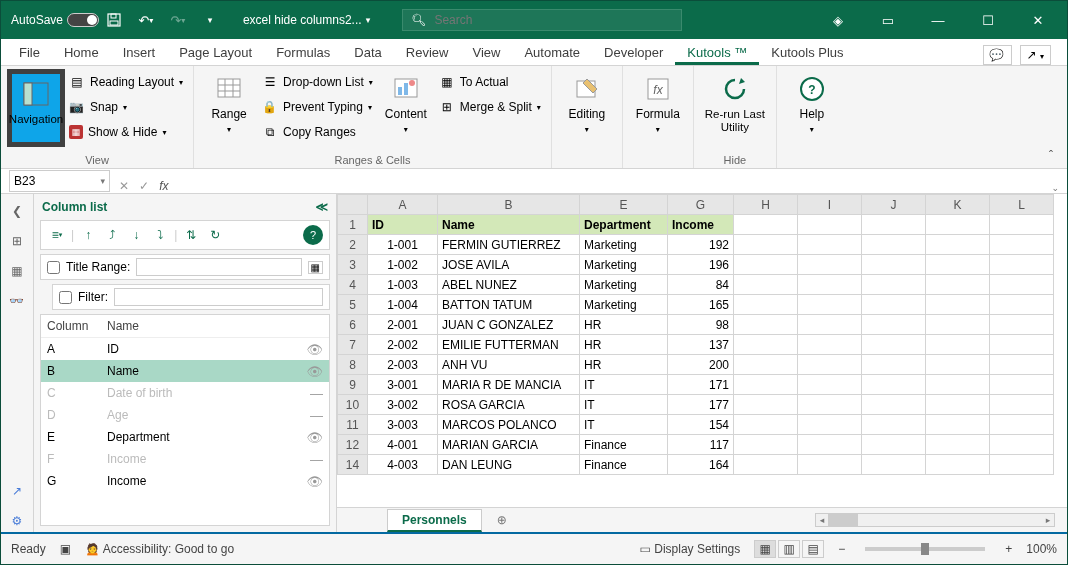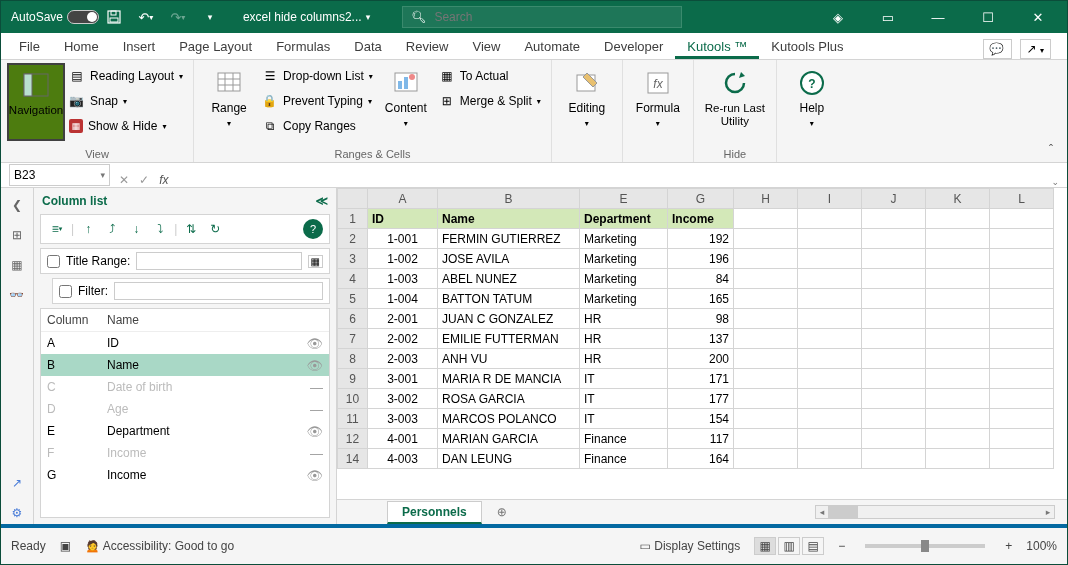--- a/index.html
+++ b/index.html
@@ -1,17 +1,17 @@
 <!DOCTYPE html>
 <html><head>
 <meta charset="utf-8">
 <style>
 *{margin:0;padding:0;box-sizing:border-box;font-family:"Segoe UI",Tahoma,sans-serif;font-size:12px;-webkit-font-smoothing:antialiased}
 body{background:#fff;width:1068px;height:565px;overflow:hidden;display:flex;flex-direction:column;border:1px solid #0b4d3a}
-.title-bar{height:32px;background:#0b6b4a;display:flex;align-items:center;color:#fff;padding:0 4px}
+.title-bar{height:38px;background:#0b6b4a;display:flex;align-items:center;color:#fff;padding:0 4px}
 .autosave{display:flex;align-items:center;gap:4px;padding:0 6px;font-size:11px}
 .toggle{width:32px;height:14px;border:1px solid #ccc;border-radius:8px;position:relative;background:#444}
 .toggle::after{content:"";position:absolute;width:10px;height:10px;border-radius:50%;background:#fff;top:1px;right:1px}
 .qat{display:flex;align-items:center;gap:10px;padding:0 10px}
 .qat-item{width:22px;height:22px;display:flex;align-items:center;justify-content:center;color:#fff;font-size:13px;cursor:pointer}
 .disabled{opacity:.4}
 .file-name{flex:0 0 auto;padding:0 12px;display:flex;align-items:center;gap:4px}
 .search-box{flex:0 0 280px;height:22px;background:rgba(255,255,255,.08);border:1px solid #3a8a6d;display:flex;align-items:center;padding:0 8px;gap:8px;margin-left:20px}
 .search-box input{background:transparent;border:none;color:#fff;outline:none;width:100%}
 .title-right{margin-left:auto;display:flex;gap:20px;padding-right:10px}
@@ -64,21 +64,21 @@
 .datahdr{background:#d3e8b8;font-weight:bold}
 td.num{text-align:right}
 td.ctr{text-align:center}
 .sheet-tabs{height:25px;border-top:1px solid #d4d4d4;background:#f5f5f5;display:flex;align-items:center;padding-left:50px;position:relative}
 .sheet{padding:3px 14px;background:#fff;border:1px solid #ccc;border-bottom:2px solid #0b6b4a;color:#0b6b4a;font-weight:600;cursor:pointer}
 .addsheet{width:24px;height:20px;display:flex;align-items:center;justify-content:center;margin-left:8px;color:#777;cursor:pointer}
 .scroll-h{position:absolute;right:12px;width:240px;height:14px;background:#f0f0f0;border:1px solid #ccc}
 .scroll-h::after{content:"";position:absolute;left:12px;width:30px;top:0;bottom:0;background:#ccc}
 .scroll-h .la,.scroll-h .ra{position:absolute;top:0;bottom:0;width:12px;display:flex;align-items:center;justify-content:center;color:#777;font-size:9px}
 .scroll-h .la{left:0}.scroll-h .ra{right:0}
-.status-bar{height:40px;background:#f5f5f5;border-top:4px solid #0369a1;display:flex;align-items:center;padding:0 10px;gap:14px;font-size:12px;color:#444}
+.status-bar{height:32px;background:#f5f5f5;border-top:2px solid #0369a1;display:flex;align-items:center;padding:0 10px;gap:14px;font-size:12px;color:#444}
 .status-bar .spacer{flex:1}
 .zoom-slider{width:120px;height:4px;background:#ccc;position:relative;margin:0 6px}
 .zoom-slider::after{content:"";position:absolute;width:8px;height:12px;background:#888;top:-4px;left:56px}
 .view-btns{display:flex;gap:2px}
 .view-btn{width:22px;height:18px;border:1px solid #ccc;display:flex;align-items:center;justify-content:center;cursor:pointer}
 svg{display:block}
 </style>
 </head>
 <body>
 
@@ -134,21 +134,21 @@
     </div>
   <div class="tab-right">
     <div style="border:1px solid #ccc;padding:2px 6px">💬</div>
     <div style="border:1px solid #ccc;padding:2px 6px">↗ <span style="font-size:8px">▾</span></div>
   </div>
 </div>
 
 <div class="ribbon">
   <div class="ribbon-group">
     <div style="display:flex">
-      <div class="big-btn" style="background:#4d7c0f;border:2px solid #404040">
+      <div class="big-btn" style="background:#0ea5e9;border:5px solid #404040">
         <div class="icon">
             <svg width="28" height="28" viewBox="0 0 28 28">
               <rect x="2" y="3" width="24" height="22" fill="none" stroke="#666"></rect>
               <rect x="2" y="3" width="8" height="22" fill="#b9e0cf" stroke="#666"></rect>
             </svg>
           </div>
         <div class="lbl">Navigation</div>
       </div>
       <div class="small-btns">
         <div class="small-btn">

